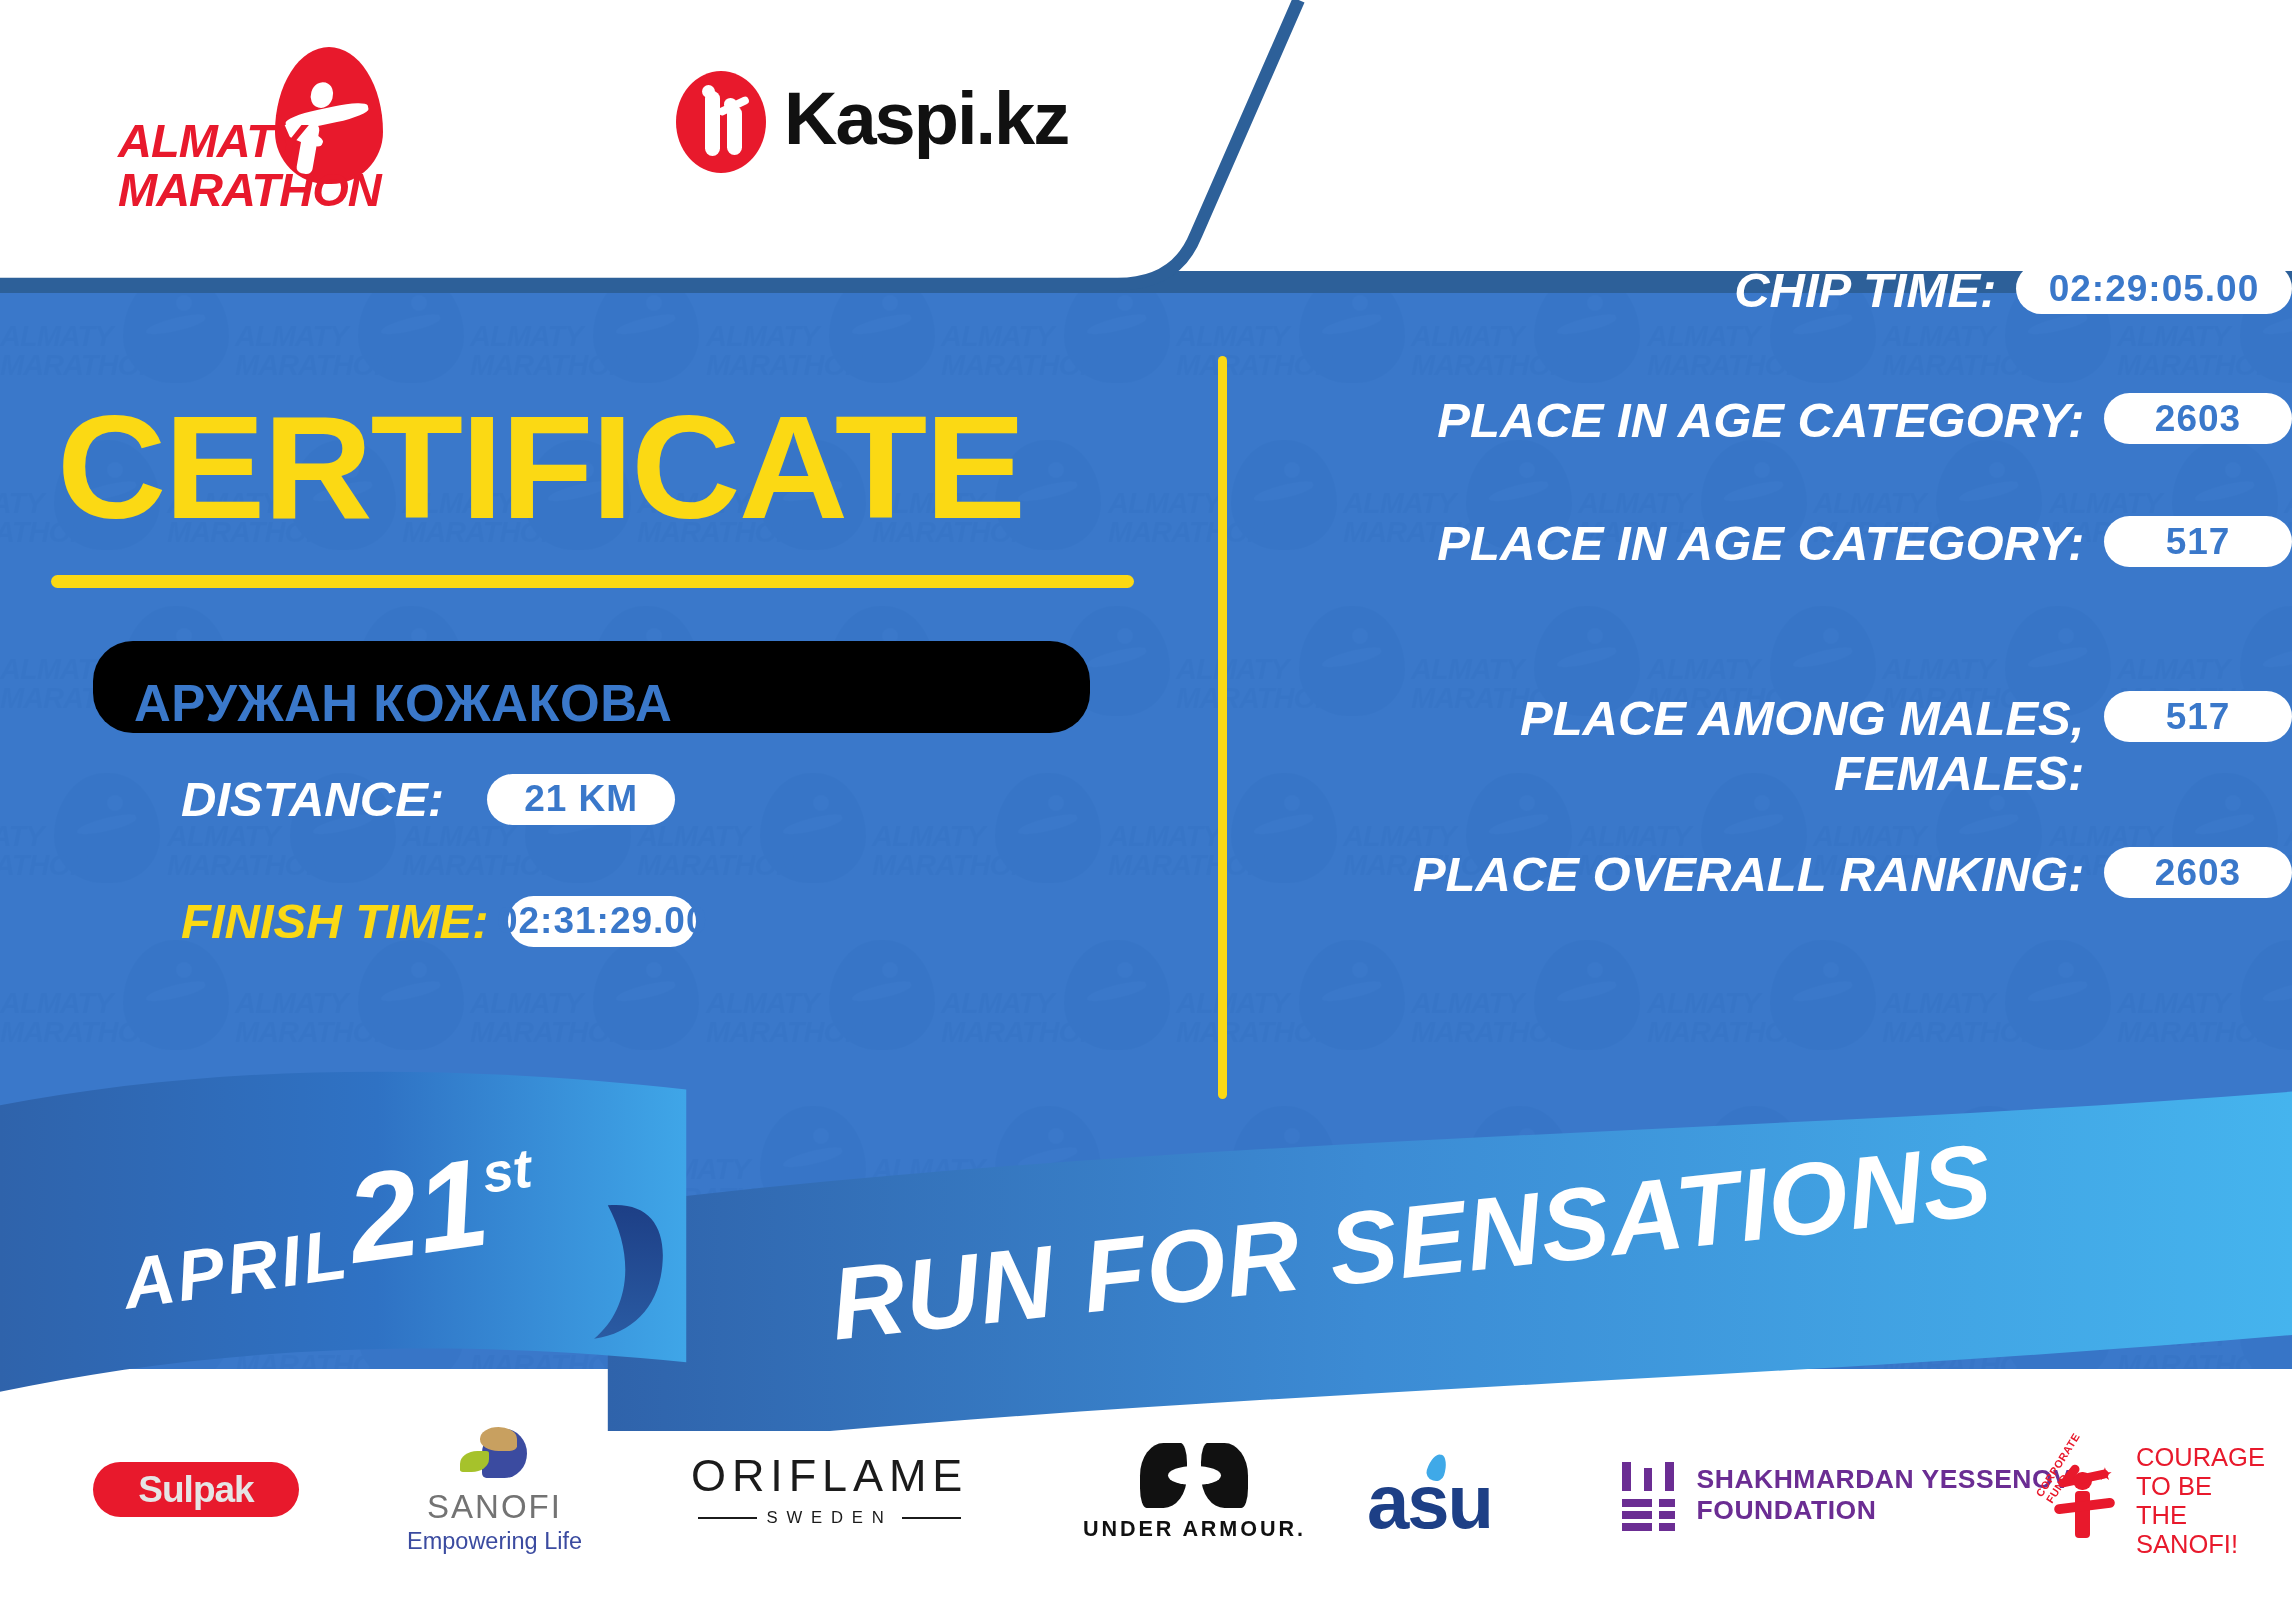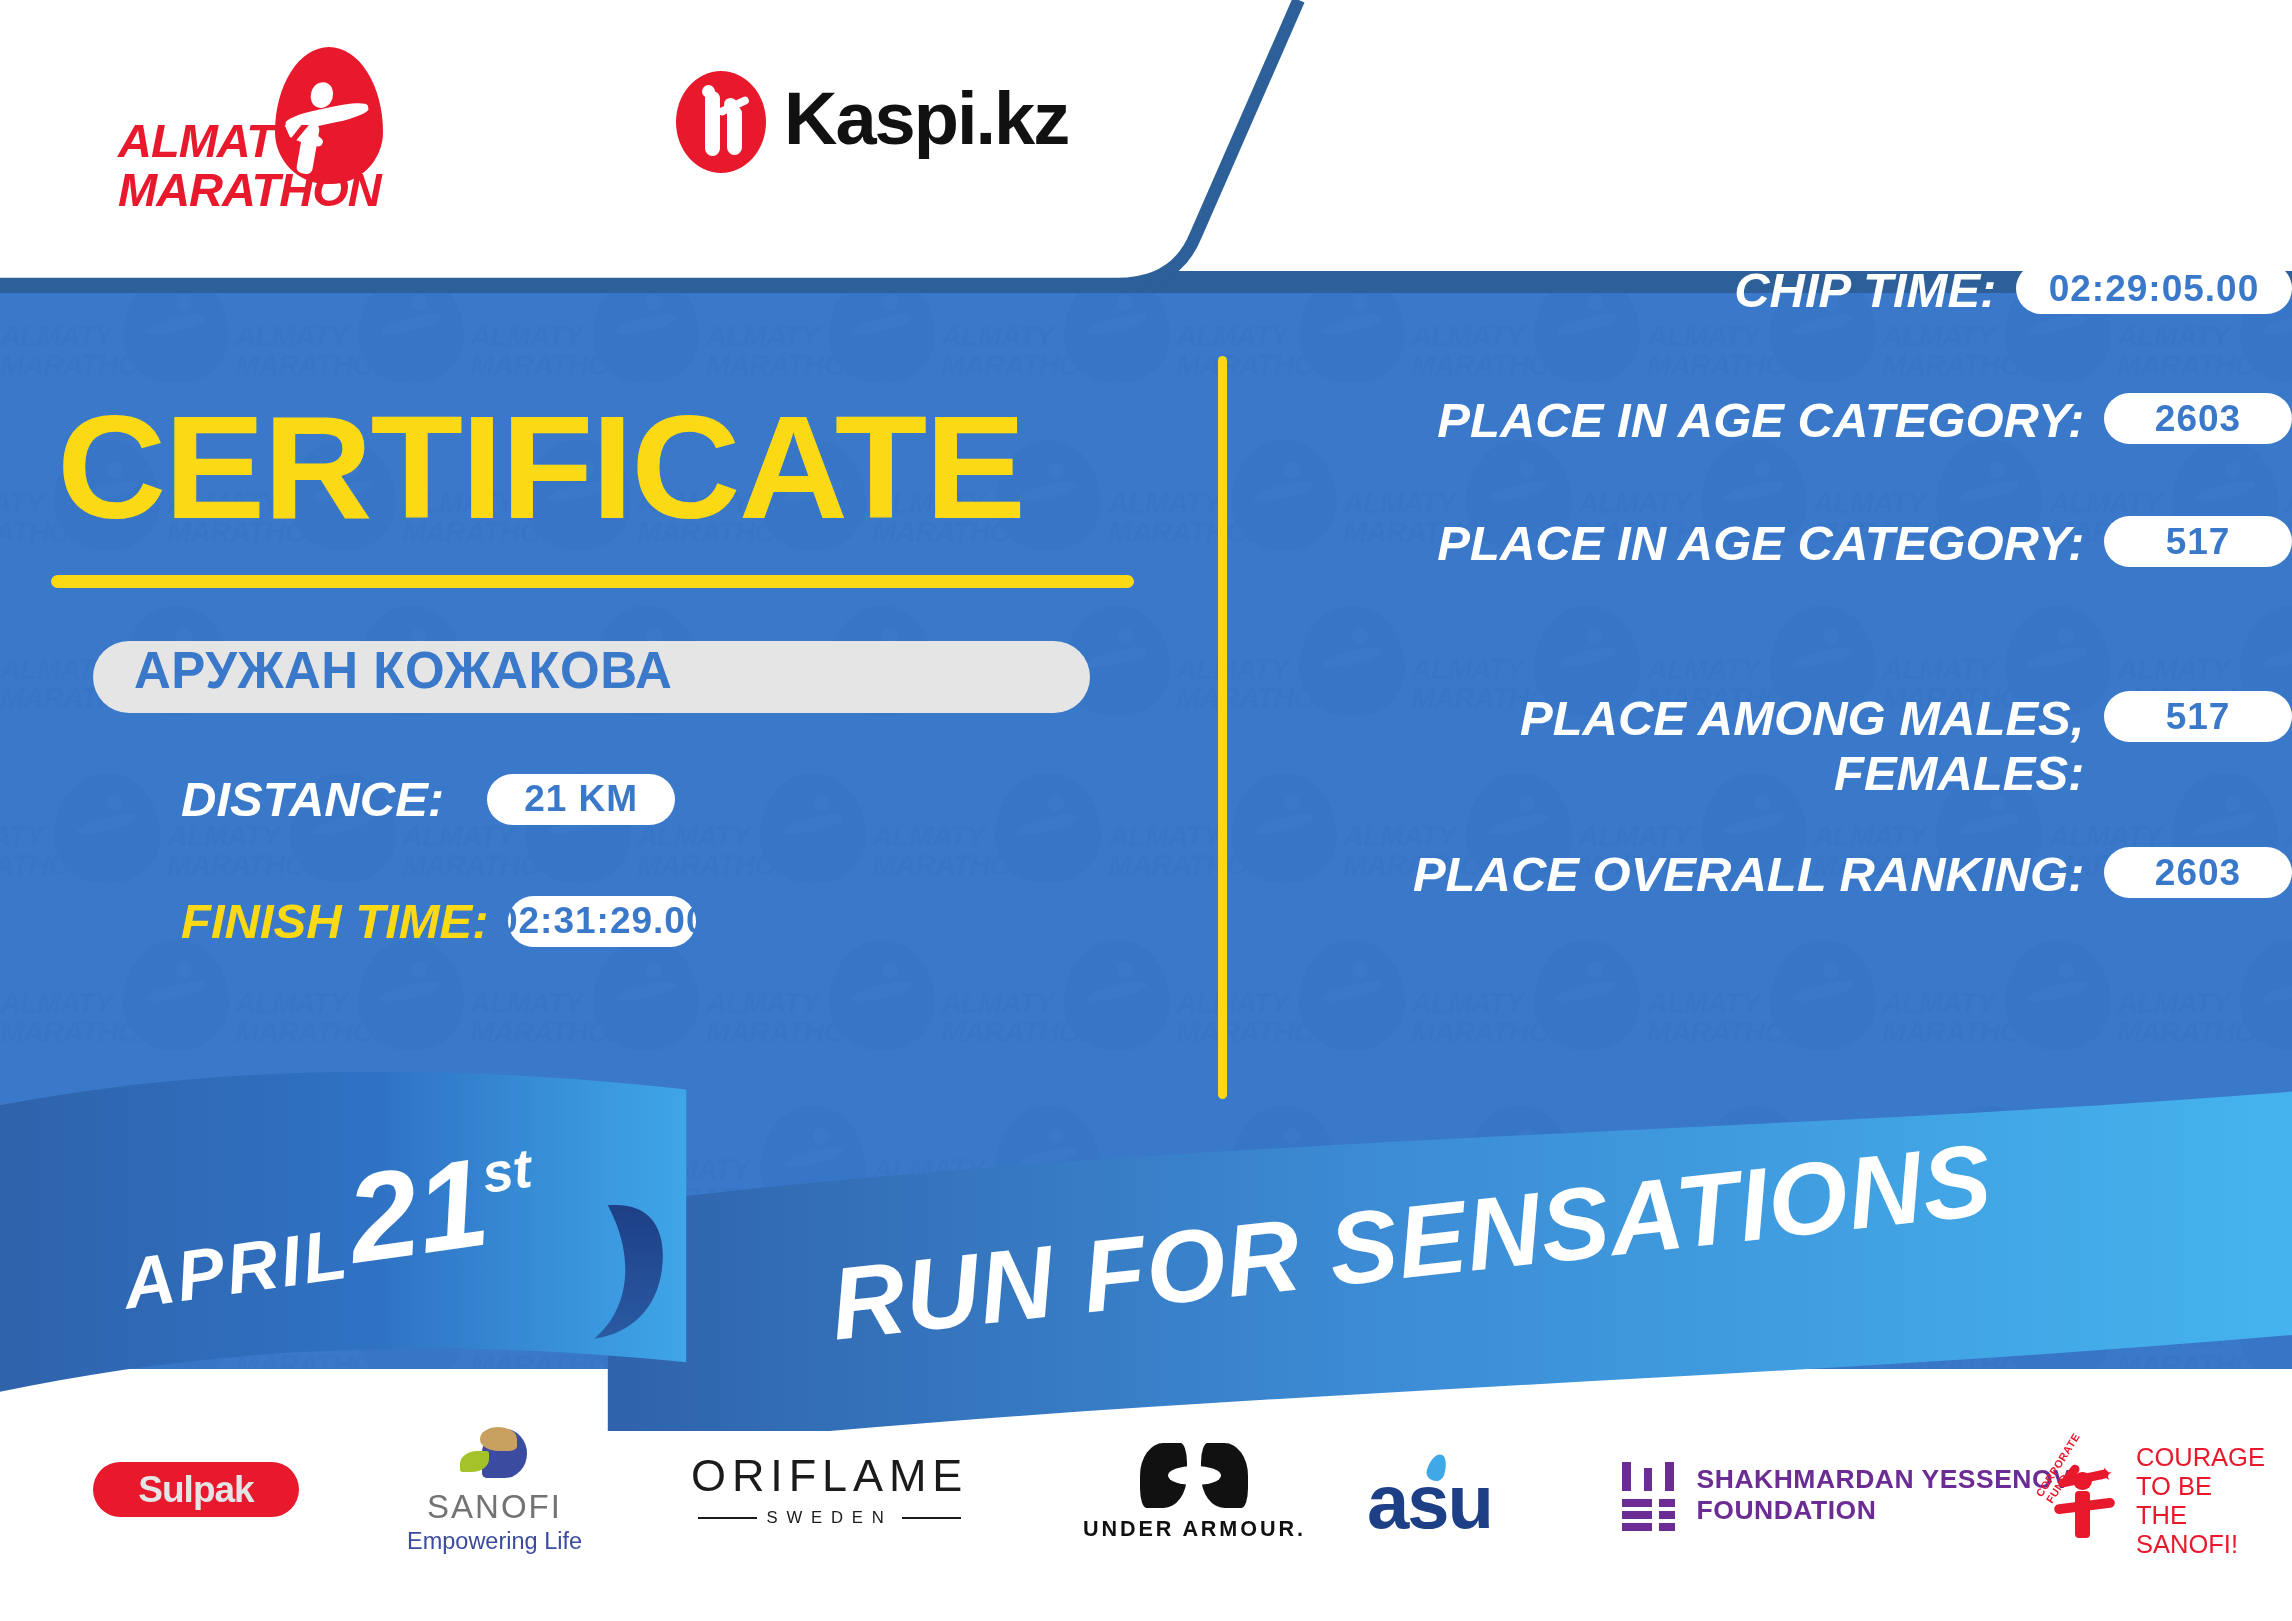--- a/index.html
+++ b/index.html
@@ -134,23 +134,23 @@
     font-weight:bold;font-size:147px;line-height:147px;
     letter-spacing:-2px;
     font-family:"Liberation Sans",sans-serif;
     transform:scaleX(1.03);transform-origin:left center;
   }
   .cert-rule{
     position:absolute;left:51px;top:304px;width:1083px;height:12.7px;
     background:#fbd914;border-radius:6.9px;
   }
   .name-box{
-    position:absolute;left:93px;top:370px;width:997px;height:72px;
-    background:#e5e5e5;border-radius:40px;
-    display:flex;align-items:flex-start;
+    position:absolute;left:93px;top:370px;width:997px;height:92px;
+    background:#000000;border-radius:40px;
+    display:flex;align-items:flex-end;
   }
   .name-text{
     margin-left:41px;
     color:#3a78ca;font-weight:bold;font-size:51px;letter-spacing:0.5px;
     white-space:nowrap;
   }
 
   .row-left{position:absolute;display:flex;align-items:center;}
   .lbl-left{
     color:#fff;font-weight:bold;font-style:italic;font-size:49px;

